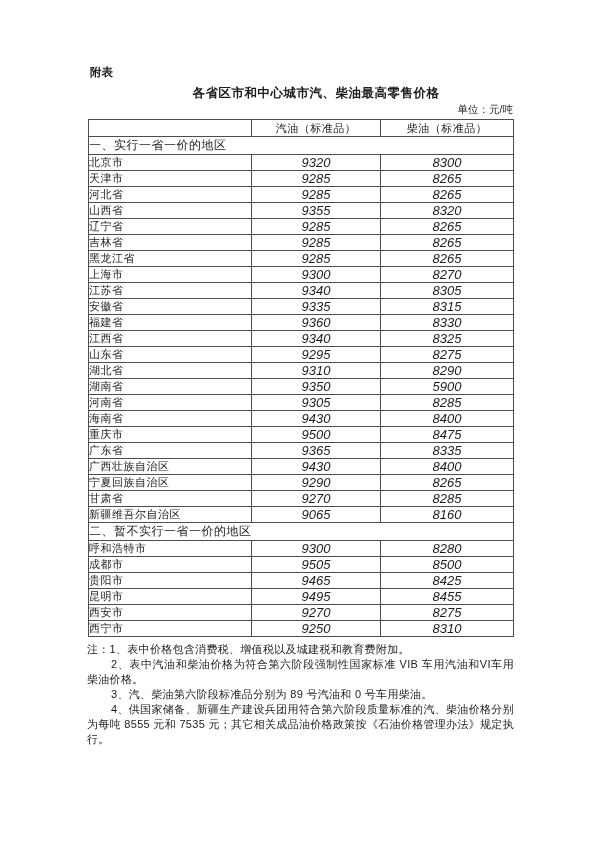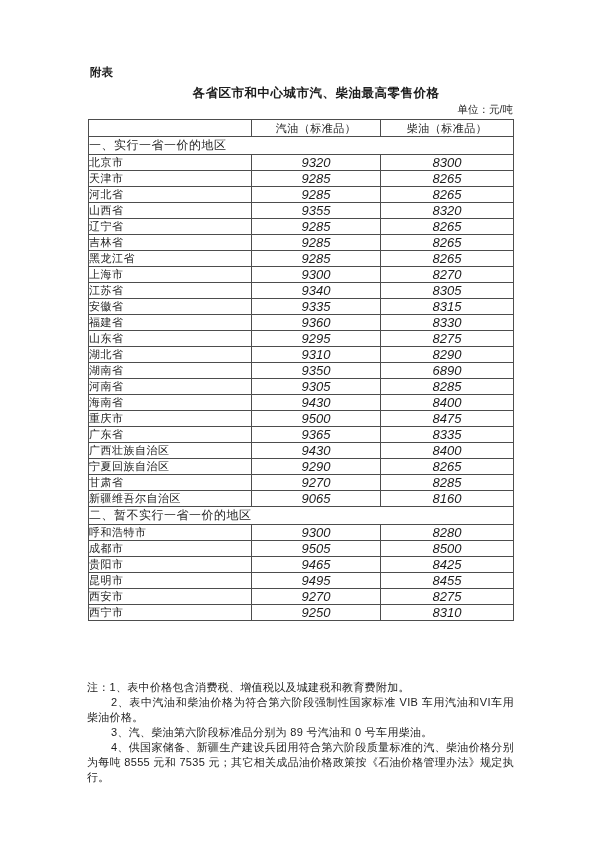--- a/index.html
+++ b/index.html
@@ -77,21 +77,21 @@
     letter-spacing: 0.5px;
   }
   .num-cell {
     font-size: 13px;
     text-align: center;
     font-style: italic;
   }
   .notes {
     position: absolute;
     left: 87px;
-    top: 680px;
+    top: 642px;
     width: 427px;
   }
   .note-line {
     margin: 0;
     font-size: 11px;
     line-height: 15px;
     text-indent: 24px;
     text-align: justify;
     letter-spacing: 0.3px;
   }
@@ -174,33 +174,38 @@
         <td class="region-cell">安徽省</td>
         <td class="num-cell">9335</td>
         <td class="num-cell">8315</td>
       </tr>
       <tr>
         <td class="region-cell">福建省</td>
         <td class="num-cell">9360</td>
         <td class="num-cell">8330</td>
       </tr>
       <tr>
+        <td class="region-cell">江西省</td>
+        <td class="num-cell">9340</td>
+        <td class="num-cell">8325</td>
+      </tr>
+      <tr>
         <td class="region-cell">山东省</td>
         <td class="num-cell">9295</td>
         <td class="num-cell">8275</td>
       </tr>
       <tr>
         <td class="region-cell">湖北省</td>
         <td class="num-cell">9310</td>
         <td class="num-cell">8290</td>
       </tr>
       <tr>
         <td class="region-cell">湖南省</td>
         <td class="num-cell">9350</td>
-        <td class="num-cell">6890</td>
+        <td class="num-cell">5900</td>
       </tr>
       <tr>
         <td class="region-cell">河南省</td>
         <td class="num-cell">9305</td>
         <td class="num-cell">8285</td>
       </tr>
       <tr>
         <td class="region-cell">海南省</td>
         <td class="num-cell">9430</td>
         <td class="num-cell">8400</td>

